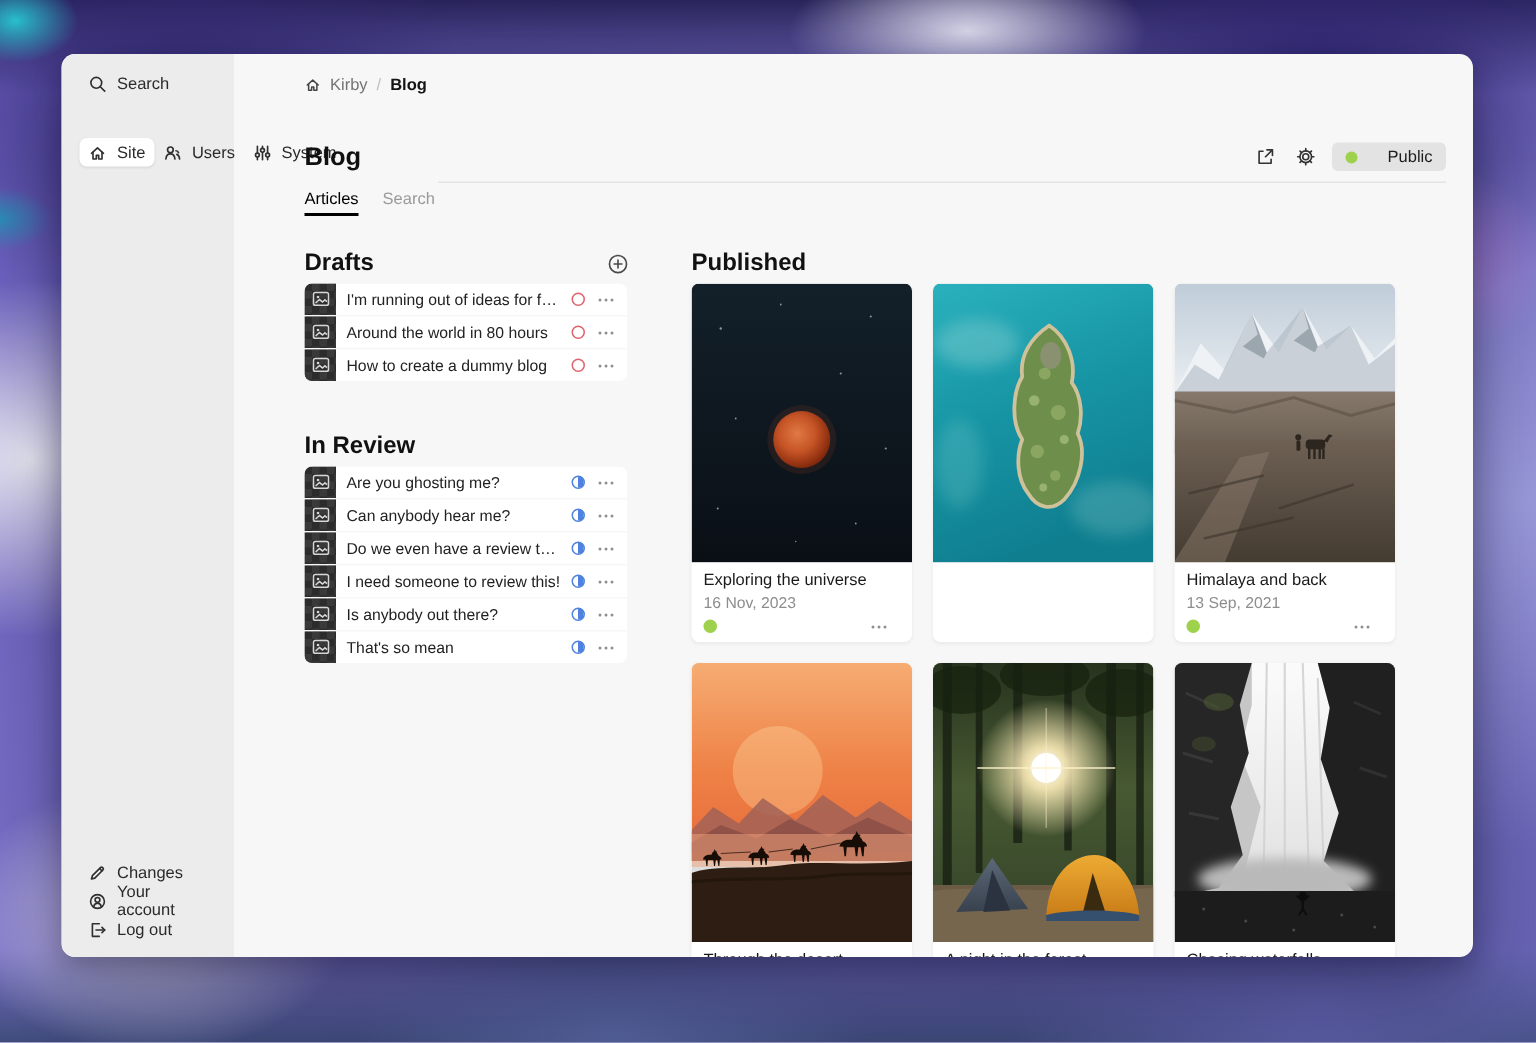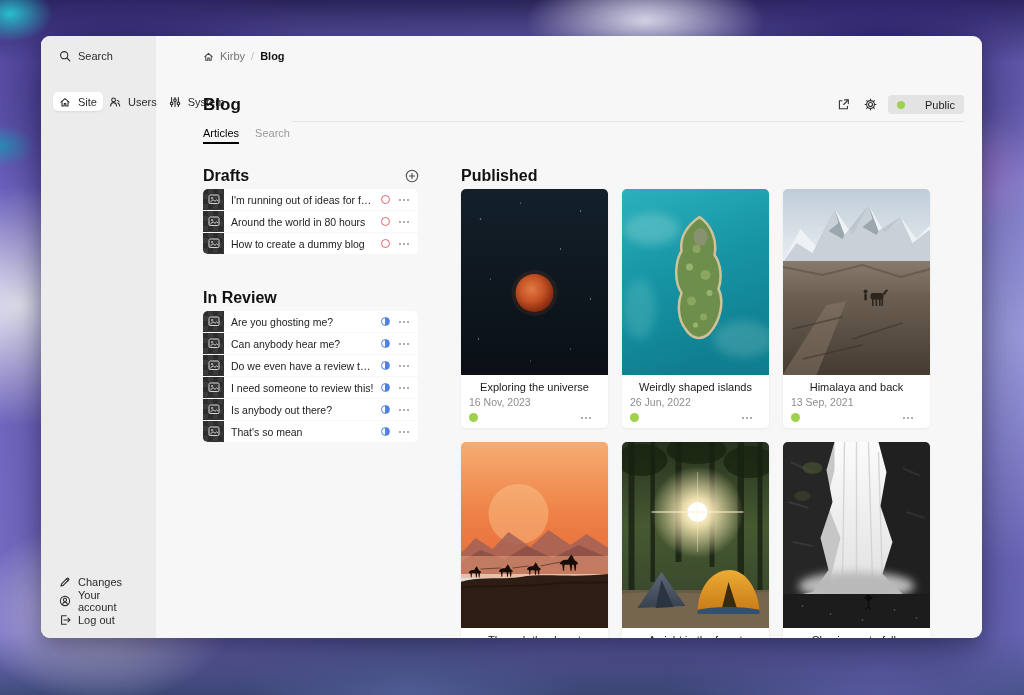--- a/index.html
+++ b/index.html
@@ -38,21 +38,21 @@
   .sidebar{width:115px;min-width:115px;background:#ececec;position:relative;
     padding:10px 12px;box-sizing:border-box;font-size:11px;color:#2b2b2b;}
   .side-row{height:19px;display:flex;align-items:center;gap:7px;padding:0 6px;border-radius:5px;cursor:default;}
   .side-row.active{background:#fff;box-shadow:0 1px 2px rgba(0,0,0,.08);}
   .side-group{margin-top:27px;display:flex;}
   .side-footer{position:absolute;left:12px;right:12px;bottom:9px;display:flex;flex-direction:column;}
   .icn{flex:none;display:flex;align-items:center;justify-content:center;}
   .icn svg{display:block;}
   
   .main{flex:1;padding:0 18px 0 47px;box-sizing:border-box;position:relative;}
-  .breadcrumb{margin-top:14px;height:13px;display:flex;gap:6px;font-size:11px;color:#737373;}
+  .breadcrumb{margin-top:14px;height:13px;display:flex;align-items:center;gap:6px;font-size:11px;color:#737373;}
   .bc-sep{color:#c0c0c0;}
   .bc-current{color:#141414;font-weight:700;}
   .header-row{margin-top:31px;height:21px;display:flex;align-items:center;justify-content:space-between;}
   .page-title{font-size:17px;font-weight:700;color:#101010;}
   .header-actions{display:flex;align-items:center;gap:9px;}
   .icon-btn{width:18px;height:18px;display:flex;align-items:center;justify-content:center;border-radius:4px;cursor:pointer;}
   .badge{height:19px;display:flex;align-items:center;gap:20px;background:#e3e3e3;border-radius:4px;padding:0 9px;font-size:11px;color:#1d1d1d;cursor:pointer;}
   .badge-dot{width:8px;height:8px;border-radius:50%;background:#9ed24c;}
   .divider{height:1px;background:#e4e4e4;margin-top:6px;margin-left:89px;}
   .tabs{display:flex;gap:16px;height:21px;margin-top:1px;}
@@ -80,21 +80,21 @@
   .st-listed{display:block;width:9px;height:9px;border-radius:50%;background:#9ed24c;}
   .dots-btn{flex:none;width:11px;height:12px;margin-right:8px;display:flex;align-items:center;cursor:pointer;}
   .dots-glyph{width:2px;height:2px;border-radius:50%;background:#8f8f8f;box-shadow:4px 0 0 #8f8f8f,8px 0 0 #8f8f8f;}
   .add-btn{width:15px;height:15px;display:flex;align-items:center;justify-content:center;cursor:pointer;margin-right:-1px;}
   
   .cards{display:grid;grid-template-columns:repeat(3,147px);gap:14px;}
   .card{background:#fff;border-radius:5px;overflow:hidden;box-shadow:0 1px 3px rgba(0,0,0,.06);cursor:pointer;}
   .card-img{height:186px;overflow:hidden;background:#ddd;}
   .card-img svg{display:block;width:100%;height:100%;}
   .card-body{padding:6px 8px 3px;}
-  .card-title{font-size:11px;color:#1a1a1a;line-height:13px;height:13px;white-space:nowrap;overflow:hidden;text-align:center;}
+  .card-title{font-size:11px;color:#1a1a1a;line-height:13px;height:13px;white-space:nowrap;overflow:hidden;}
   .card-date{font-size:10.5px;color:#8d8d8d;margin-top:2px;height:12px;line-height:12px;}
   .card-foot{display:flex;align-items:center;justify-content:space-between;margin-top:5px;height:9px;padding-bottom:3px;}
 </style>
 </head>
 <body>
 
 <div class="wallpaper"></div>
 
 <div class="window">
 
@@ -482,32 +482,20 @@
                     <circle cx="70" cy="112" r="4.5"></circle>
                     <circle cx="82" cy="128" r="3.5"></circle>
                   </g>
                 <g fill="#9cb873" opacity=".9">
                     <circle cx="68" cy="78" r="3.5"></circle>
                     <circle cx="88" cy="104" r="3"></circle>
                     <circle cx="74" cy="136" r="2.6"></circle>
                   </g>
                 <ellipse cx="79" cy="48" rx="7" ry="9" fill="#8e9278" opacity=".85"></ellipse>
               </svg>
-            </div>
-            <div class="card-body">
-              <div class="card-title">Weirdly shaped islands</div>
-              <div class="card-date">26 Jun, 2022</div>
-              <div class="card-foot">
-                <span class="status">
-                    <span class="st-listed"></span>
-                  </span>
-                <span class="dots-btn">
-                    <span class="dots-glyph"></span>
-                  </span>
-              </div>
             </div>
           </div>
 
           <div class="card">
             <div class="card-img">
               <svg viewBox="0 0 148 186" preserveAspectRatio="xMidYMid slice">
                 <defs>
                   <linearGradient id="h-sky" x1="0" y1="0" x2="0" y2="1">
                       <stop offset="0" stop-color="#bfccd8"></stop>
                       <stop offset="1" stop-color="#eef2f5"></stop>

